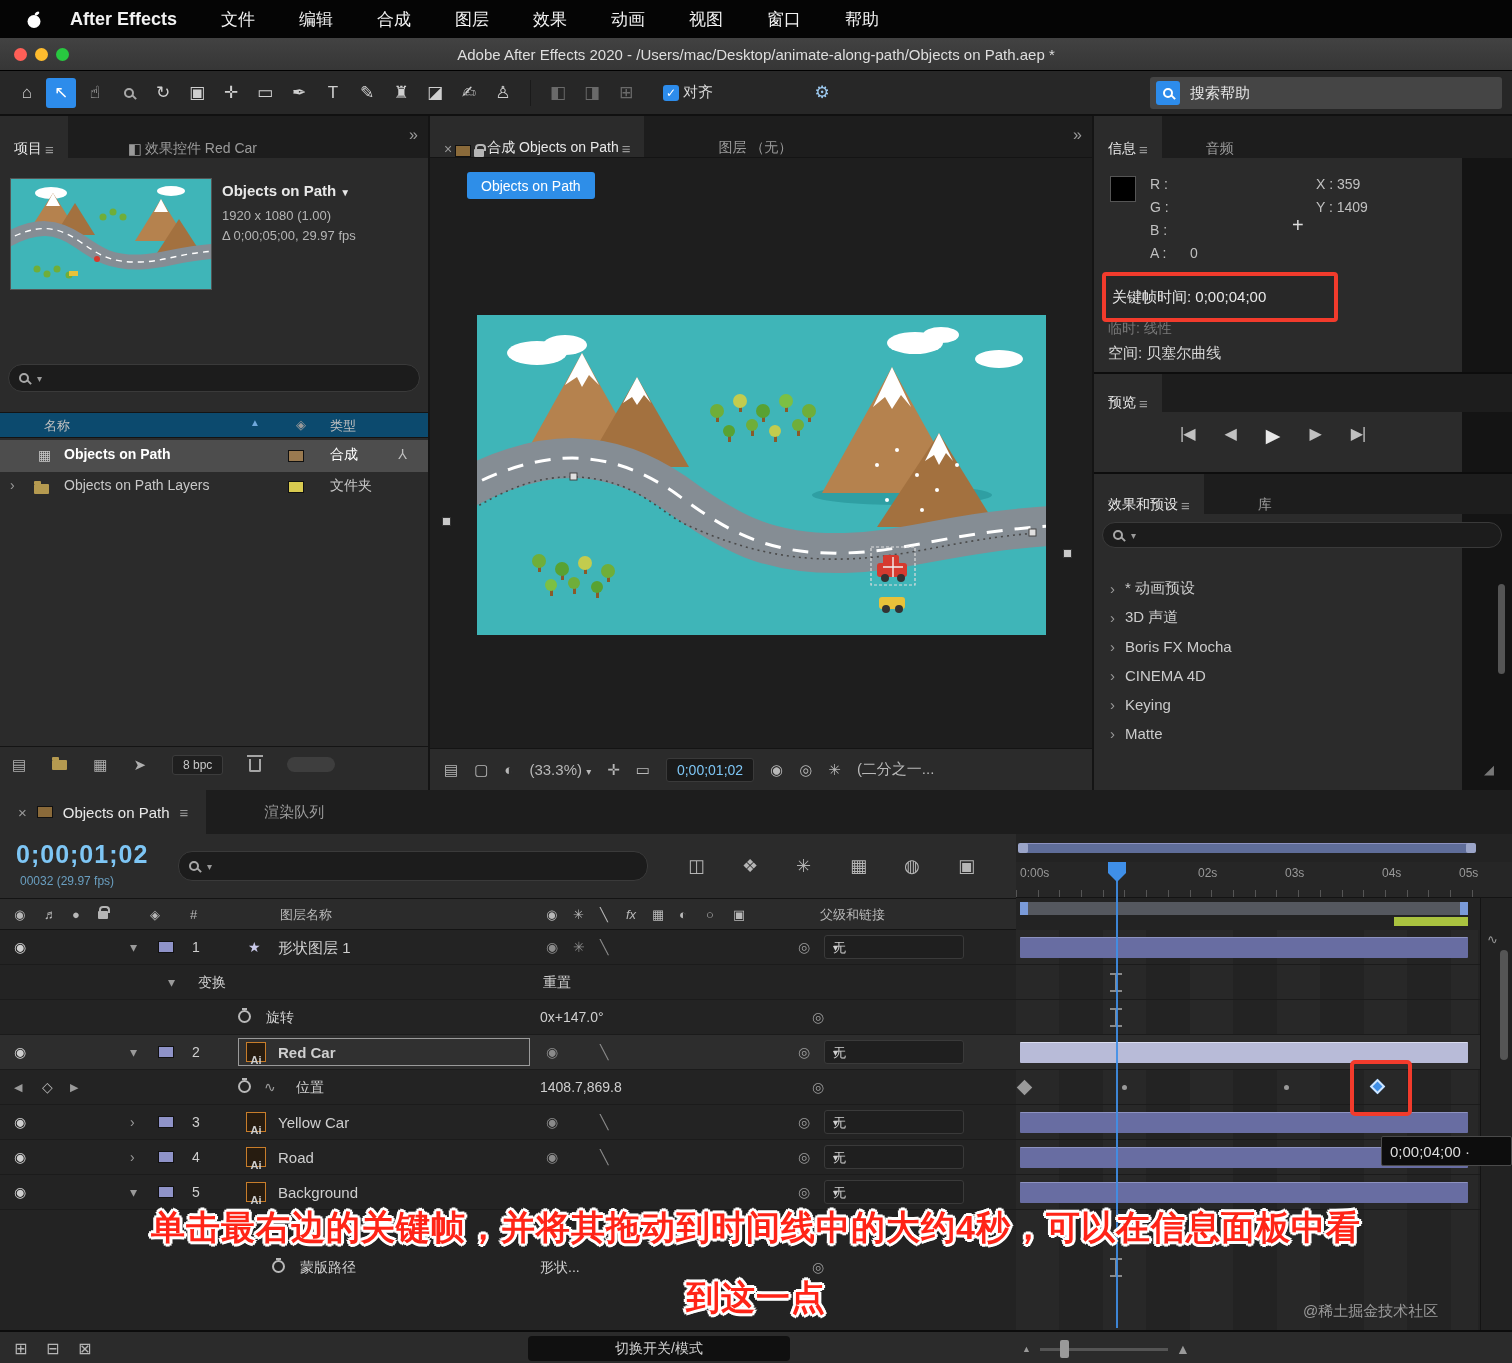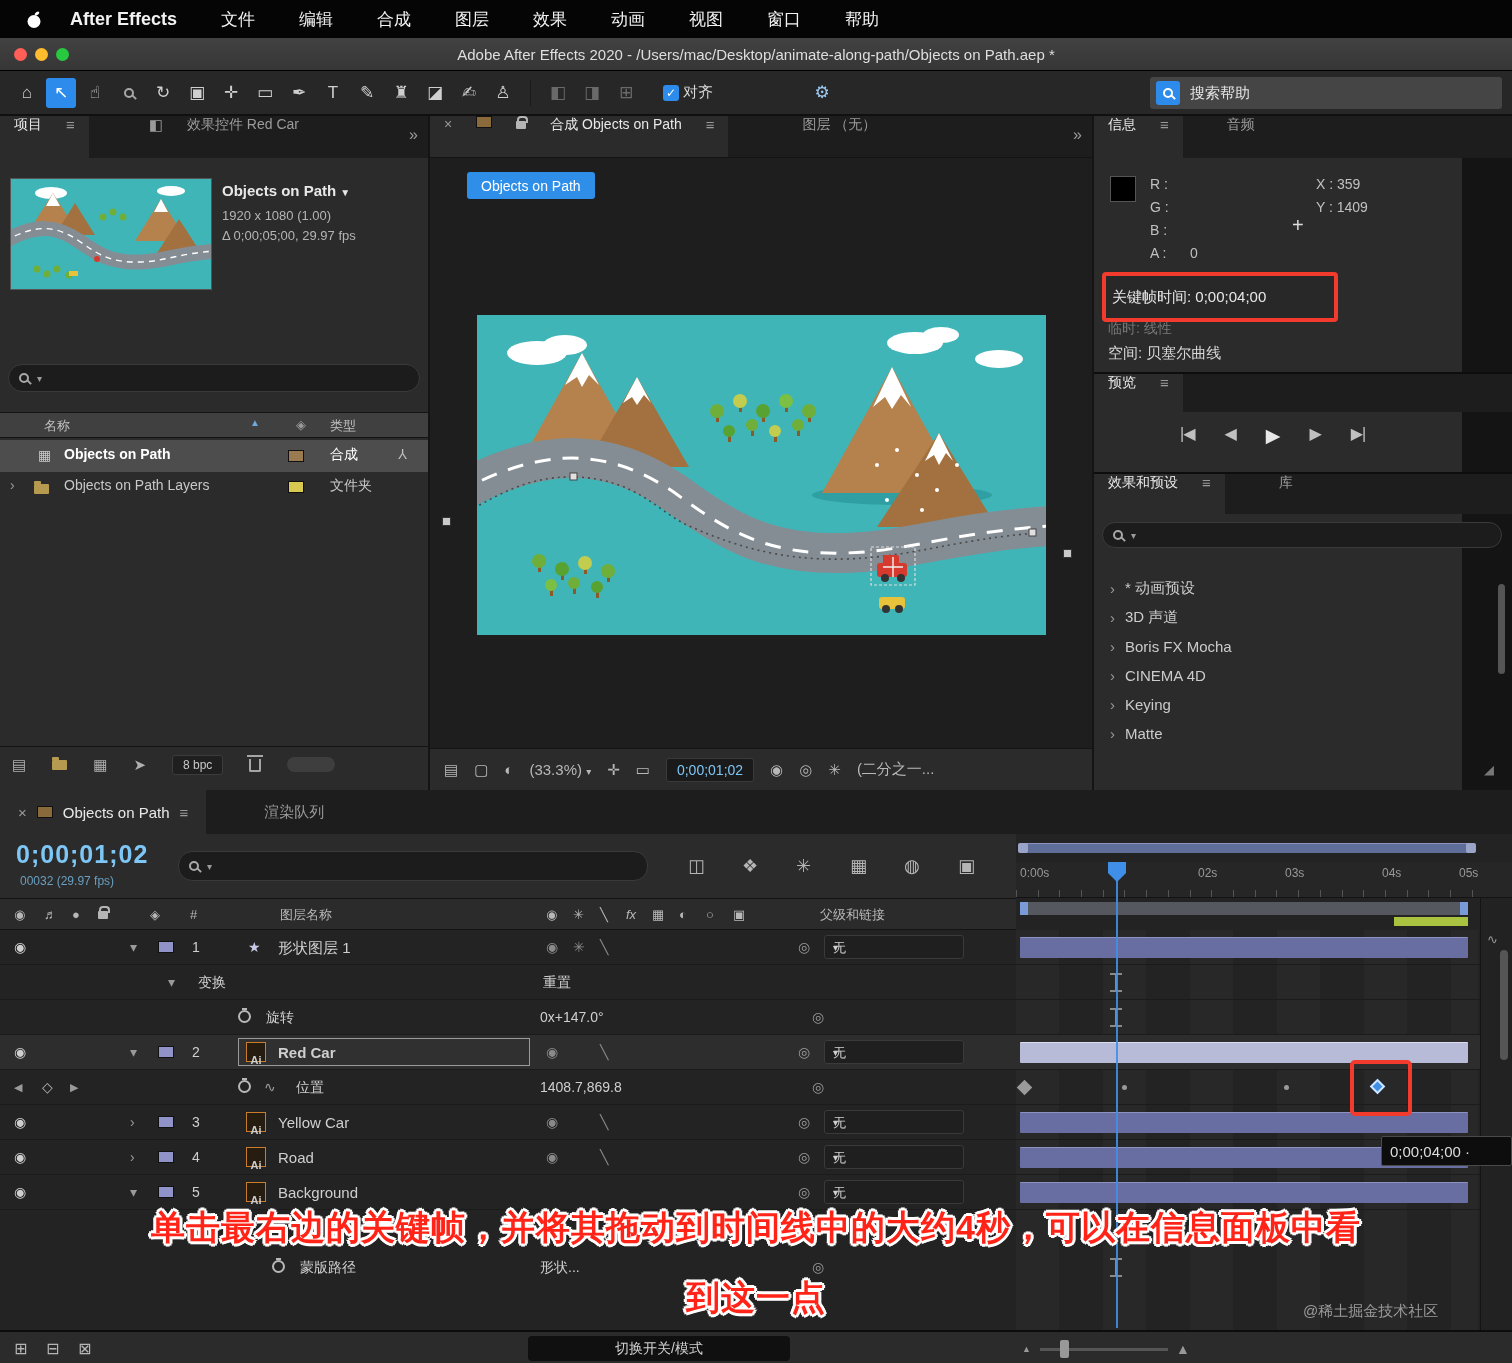--- a/index.html
+++ b/index.html
@@ -31,30 +31,30 @@
 .lockico:before{content:"";position:absolute;top:-5px;left:1px;width:7px;height:5px;border:2px solid #b5b5b5;border-bottom:none;border-radius:4px 4px 0 0}
 .watch{display:inline-block;width:13px;height:13px;border:2px solid #b8b8b8;border-radius:50%;position:relative}
 .watch:before{content:"";position:absolute;top:-4px;left:2px;width:5px;height:2px;background:#b8b8b8}
 .folder{display:inline-block;width:15px;height:10px;background:#b59a50;border-radius:1px;position:relative}
 .folder:before{content:"";position:absolute;top:-3px;left:0;width:7px;height:3px;background:#b59a50;border-radius:1px 1px 0 0}
 .trash{display:inline-block;width:12px;height:13px;border:2px solid #a5a5a5;border-top:none;border-radius:0 0 2px 2px;position:relative;margin-top:4px}
 .trash:before{content:"";position:absolute;top:-4px;left:-4px;width:16px;height:2px;background:#a5a5a5}
 
 .panel{position:absolute;background:#2b2b2b}
 .ptabs{height:42px;background:#1d1d1d;display:flex;align-items:stretch;font-size:14px}
-.ptab{display:flex;align-items:flex-start;gap:24px;padding:0 14px;color:#9b9b9b;background:#1d1d1d}
+.ptab{display:flex;align-items:flex-end;gap:3px;padding:0 14px;color:#9b9b9b;background:#1d1d1d}
 .ptab.on{background:#2b2b2b;color:#e8e8e8}
 .mglyph{color:#9a9a9a;font-size:15px}
 .expand{position:absolute;right:10px;top:10px;color:#9a9a9a;font-size:16px}
 
 #project{left:0;top:116px;width:428px;height:674px}
 #thumb{position:absolute;left:10px;top:62px;width:202px;height:112px;border:1px solid #555;background:#3fb5b8}
 .compmeta{position:absolute;left:222px;font-size:13px;color:#b5b5b5}
 .searchbox{position:absolute;background:#1c1c1c;border:1px solid #3a3a3a;border-radius:14px;display:flex;align-items:center;gap:8px;padding-left:10px;color:#9a9a9a}
-.phead{position:absolute;left:0;top:296px;width:428px;height:26px;background:#404040;border-top:1px solid #141414;border-bottom:1px solid #141414;font-size:13px;color:#c0c0c0}
+.phead{position:absolute;left:0;top:296px;width:428px;height:26px;background:#0c4a6e;border-top:1px solid #141414;border-bottom:1px solid #141414;font-size:13px;color:#c0c0c0}
 .prow{position:absolute;left:0;width:428px;height:32px;font-size:14px}
 .prow.sel{background:#4d4d4d;color:#fff}
 .chip{position:absolute;width:16px;height:12px;border:1px solid #111;top:10px}
 #projbottom{position:absolute;left:0;top:630px;width:428px;height:36px;background:#2b2b2b;border-top:1px solid #141414;display:flex;align-items:center;gap:26px;padding-left:12px;color:#b0b0b0;font-size:15px}
 .bpcbox{background:#1f1f1f;border:1px solid #3c3c3c;border-radius:3px;padding:2px 10px;font-size:12px;color:#c8c8c8}
 .pill{width:48px;height:15px;background:#3e3e3e;border-radius:8px}
 
 #viewer{left:430px;top:116px;width:662px;height:674px;background:#1e1e1e}
 #viewer .ptabs{border-bottom:1px solid #141414}
 #compbtn{position:absolute;left:37px;top:56px;height:27px;padding:0 14px;background:#2e8ee8;border-radius:3px;color:#fff;font-size:14px;display:flex;align-items:center}

